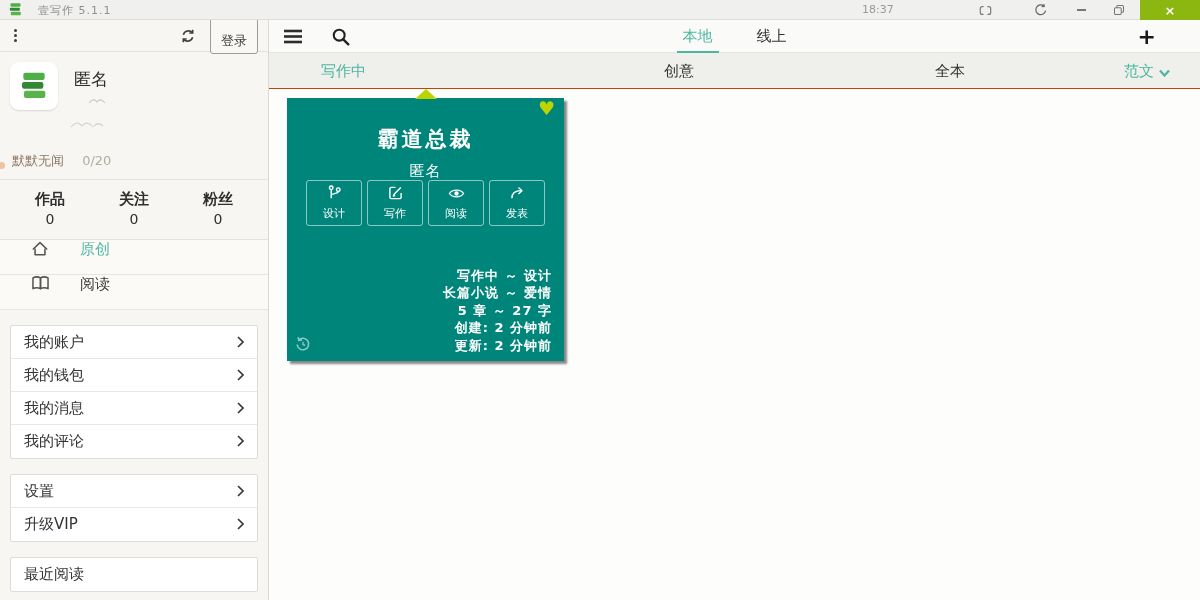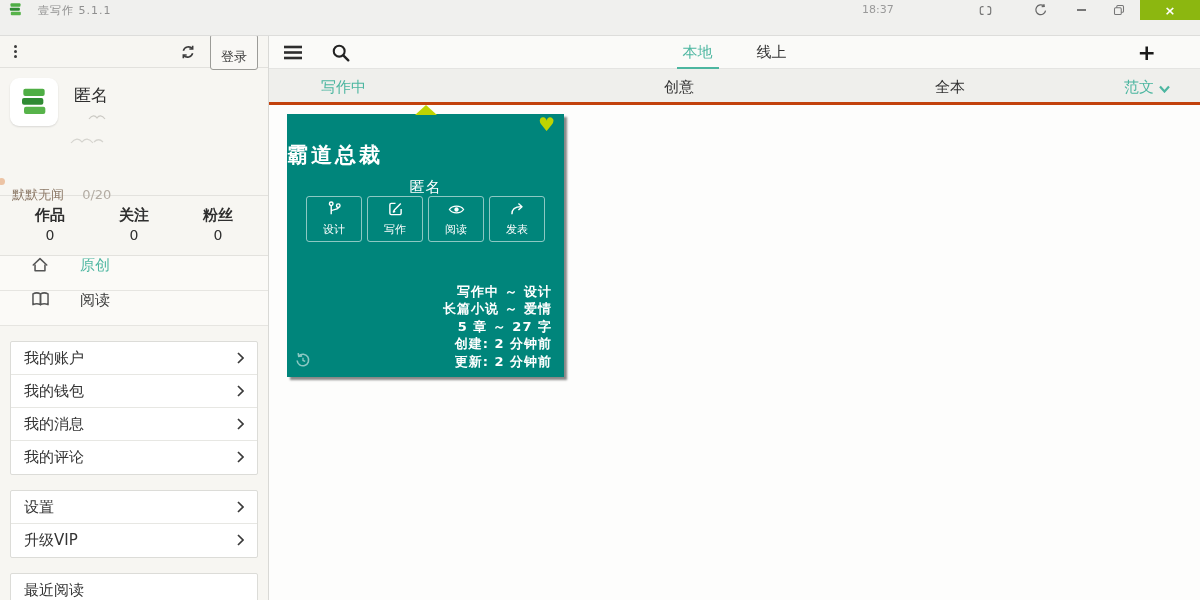--- a/index.html
+++ b/index.html
@@ -1,20 +1,20 @@
 <!DOCTYPE html>
 <html><head>
 <meta charset="utf-8">
 <style>
   * { margin:0; padding:0; box-sizing:border-box; }
   html,body { width:1200px; height:600px; overflow:hidden; }
   body { font-family:"DejaVu Sans","Liberation Sans",sans-serif; background:#fdfdfc; color:#333; }
 
   
-  .titlebar { position:relative; height:36px; background:#f0f0ee; border-bottom:1px solid #dddddb; }
+  .titlebar { position:relative; height:20px; background:#f0f0ee; border-bottom:1px solid #dddddb; }
   .tb-logo { position:absolute; left:8px; top:2px; }
   .tb-title { position:absolute; left:38px; top:3px; font-size:11px; color:#8f8f8f; letter-spacing:1px; }
   .tb-time { position:absolute; left:862px; top:3px; font-size:11px; color:#9a9a9a; }
   .tb-ic { position:absolute; top:0; width:30px; height:20px; display:flex; align-items:center; justify-content:center; cursor:default; }
   .tb-scan { left:970px; } .tb-rotate { left:1026px; } .tb-min { left:1066px; } .tb-restore { left:1104px; }
   .tb-close { position:absolute; right:0; top:0; width:60px; height:20px; background:#8cb710; color:#fff;
               display:flex; align-items:center; justify-content:center; font-size:13px; font-weight:bold; }
   .tb-minbar { width:9px; height:2px; background:#777; }
 
   
@@ -29,21 +29,21 @@
   .login-btn { border:1px solid #9c9c98; border-radius:3px; background:#f9f8f5; font-size:13px; color:#3a3a3a;
                padding:13px 10px 3px; cursor:pointer; font-family:inherit; }
 
   .profile { position:relative; padding:10px 0 0 10px; height:128px; border-bottom:1px solid #e3e2de; }
   .avatar { position:absolute; left:10px; top:10px; width:48px; height:48px; background:#fff; border-radius:9px;
             box-shadow:0 1px 2px rgba(0,0,0,0.12); display:flex; align-items:center; justify-content:center; cursor:pointer; }
   .p-name { position:absolute; left:74px; top:16px; font-size:17px; color:#2e2e2e; }
   .gulls { position:absolute; left:88px; top:38px; opacity:.55; }
   .gulls2 { position:absolute; left:70px; top:62px; opacity:.45; }
   .dot-art { position:absolute; left:-2px; top:110px; width:7px; height:7px; border-radius:50%; background:#e7a87a; opacity:.65; }
-  .level-row { position:absolute; left:12px; top:118px; font-size:13px; }
+  .level-row { position:absolute; left:12px; top:100px; font-size:13px; }
   .level-name { color:#8d7a68; margin-right:14px; }
   .level-prog { color:#b3aca3; }
 
   .stats-row { display:flex; padding:10px 8px 12px; border-bottom:1px solid #e3e2de; }
   .stat { flex:1; text-align:center; cursor:pointer; }
   .stat-label { font-size:15px; color:#2f2f2f; font-weight:600; }
   .stat-value { font-size:14px; color:#2f2f2f; margin-top:2px; }
 
   .nav-item { height:35px; display:flex; align-items:flex-start; border-bottom:1px solid #e6e5e1; background:#fbfaf7; cursor:pointer; }
   .nav-ic { width:20px; margin-left:30px; display:flex; justify-content:center; }
@@ -60,34 +60,34 @@
   .main { position:relative; flex:1; background:#fdfdfc; }
   .m-topbar { position:relative; height:33px; background:#fafaf8; border-bottom:1px solid #e4e4e2; }
   .m-burger { position:absolute; left:14px; top:7px; cursor:pointer; }
   .m-search { position:absolute; left:62px; top:7px; cursor:pointer; }
   .m-tabs { position:absolute; left:0; right:0; top:0; height:33px; display:flex; justify-content:center; gap:44px; }
   .m-tab { position:relative; font-size:15px; color:#333; padding-top:7px; cursor:pointer; }
   .m-tab.active { color:#4cb6a0; }
   .m-tab.active::after { content:""; position:absolute; left:-6px; right:-6px; bottom:0; height:2px; background:#4cb6a0; }
   .m-add { position:absolute; right:44px; top:3px; font-size:22px; font-weight:bold; color:#1a1a1a; cursor:pointer; line-height:27px; }
 
-  .m-filterbar { position:relative; height:36px; background:#efefec; border-bottom:3px solid #c2410c; }
+  .m-filterbar { position:relative; height:36px; background:#efefec; border-bottom:1px solid #c2410c; }
   .filter { position:absolute; top:9px; font-size:15px; color:#333; cursor:pointer; }
   .filter.active { color:#4cb6a0; }
   .f-0 { left:52px; } .f-1 { left:395px; } .f-2 { left:666px; } .f-3 { left:855px; display:flex; align-items:center; gap:5px; }
 
   .m-content { position:relative; height:511px; }
 
   
   .card { position:absolute; left:18px; top:9px; width:277px; height:263px; background:#00857b;
           box-shadow:3px 3px 2px rgba(20,20,20,0.5); cursor:pointer; }
   .card-tri { position:absolute; top:-9px; left:50%; margin-left:-11px; width:0; height:0;
               border-left:11px solid transparent; border-right:11px solid transparent; border-bottom:10px solid #bed400; }
   .card-heart { position:absolute; top:1px; right:9px; font-size:19px; color:#bed400; cursor:pointer; line-height:1; }
-  .card-title { margin-top:27px; color:#fff; font-size:21px; font-weight:bold; letter-spacing:3px; }
+  .card-title { margin-top:27px; text-align:center; color:#fff; font-size:21px; font-weight:bold; letter-spacing:3px; }
   .card-author { margin-top:9px; text-align:center; color:#fff; font-size:15px; letter-spacing:1px; }
   .card-actions { position:absolute; left:0; top:82px; width:100%; display:flex; justify-content:center; gap:5px; }
   .act-btn { width:56px; height:46px; border:1px solid rgba(255,255,255,0.55); border-radius:3px; background:transparent;
              display:flex; flex-direction:column; align-items:center; justify-content:center; gap:2px; cursor:pointer; }
   .act-label { color:#fff; font-size:11px; }
   .card-info { position:absolute; right:12px; bottom:7px; text-align:right; color:#fff; font-size:13px;
                font-weight:600; line-height:17.5px; letter-spacing:1px; }
   .card-history { position:absolute; left:8px; bottom:5px; cursor:pointer; opacity:.55; }
 </style>
 </head>

